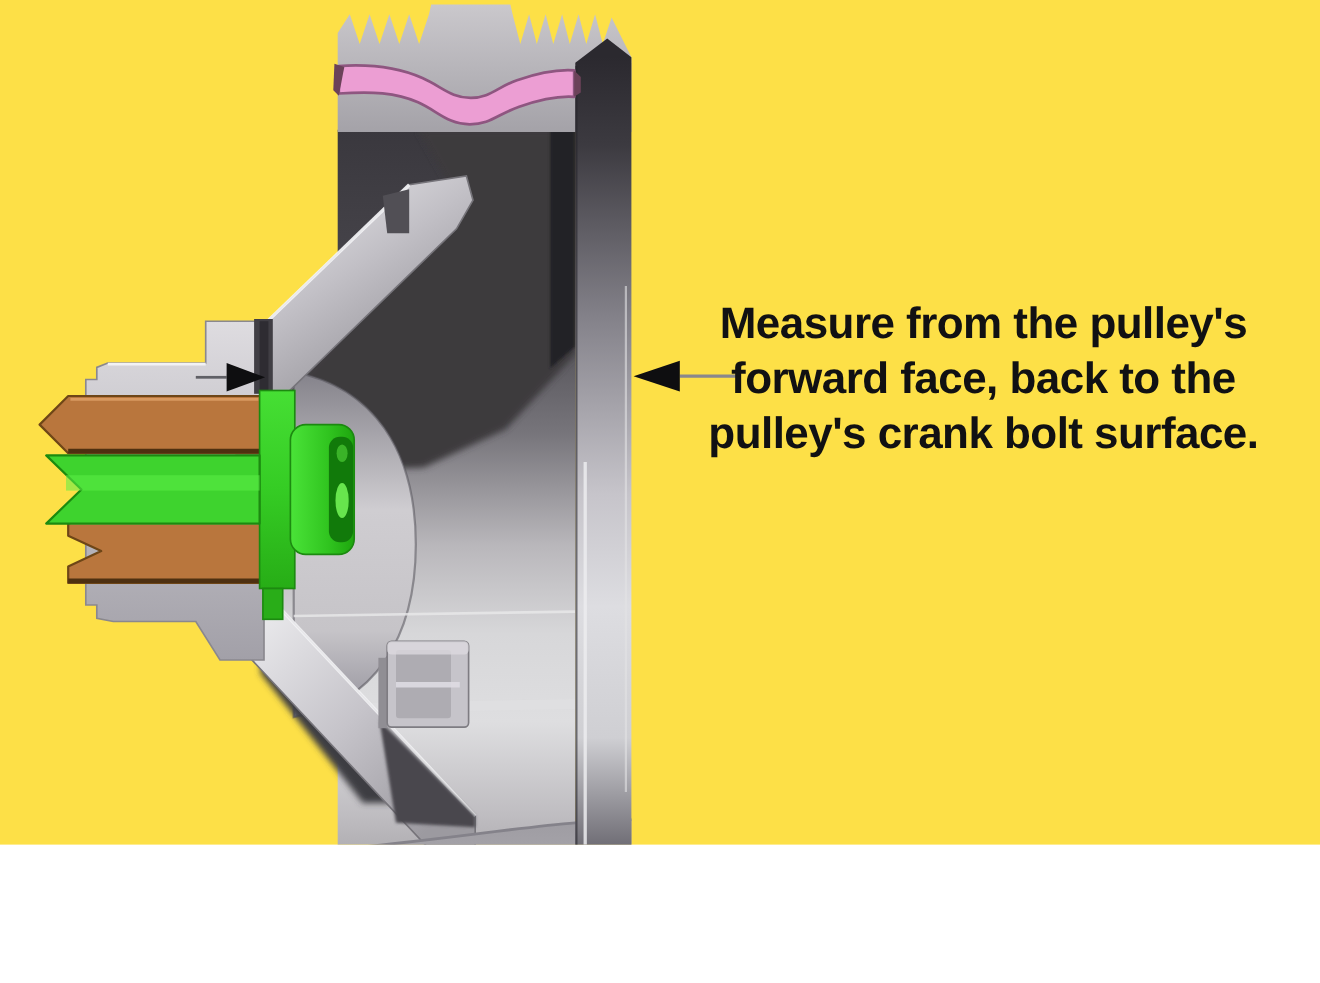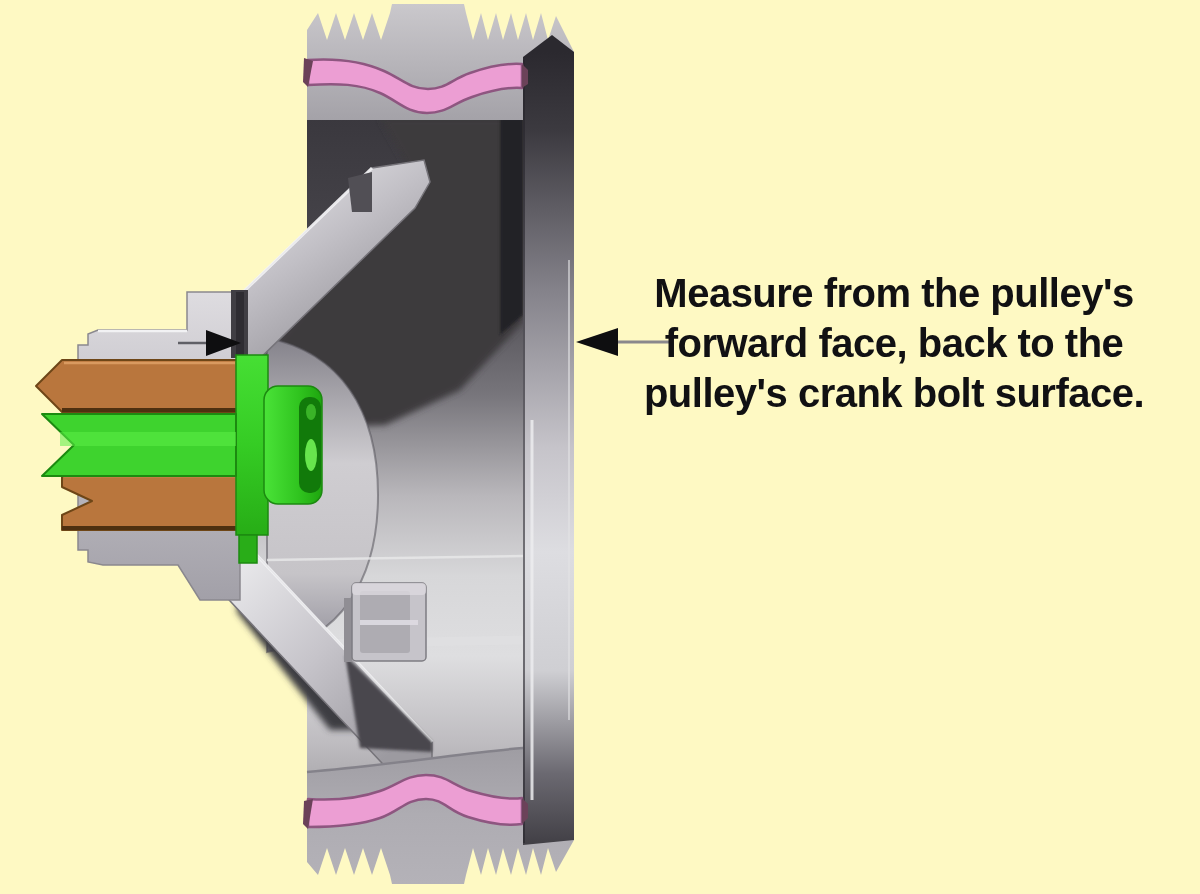--- a/index.html
+++ b/index.html
@@ -1,16 +1,16 @@
 <!DOCTYPE html>
 <html><head>
 <meta charset="utf-8">
 <style>
   html,body{margin:0;padding:0;background:#ffffff;}
-  .stage{position:relative;width:1200px;height:894px;background:#fef9c3;overflow:hidden;}
+  .stage{position:relative;width:1200px;height:768px;background:#fde047;overflow:hidden;}
   svg{display:block;}
   text.callout{font-family:"Liberation Sans",sans-serif;font-weight:bold;font-size:40px;fill:#111113;letter-spacing:-0.5px;}
 </style>
 </head>
 <body>
 
 <div class="stage">
 <svg width="1200" height="894" viewBox="0 0 1200 894">
   <defs>
     <linearGradient id="gRimTop" x1="0" y1="0" x2="0" y2="1">

